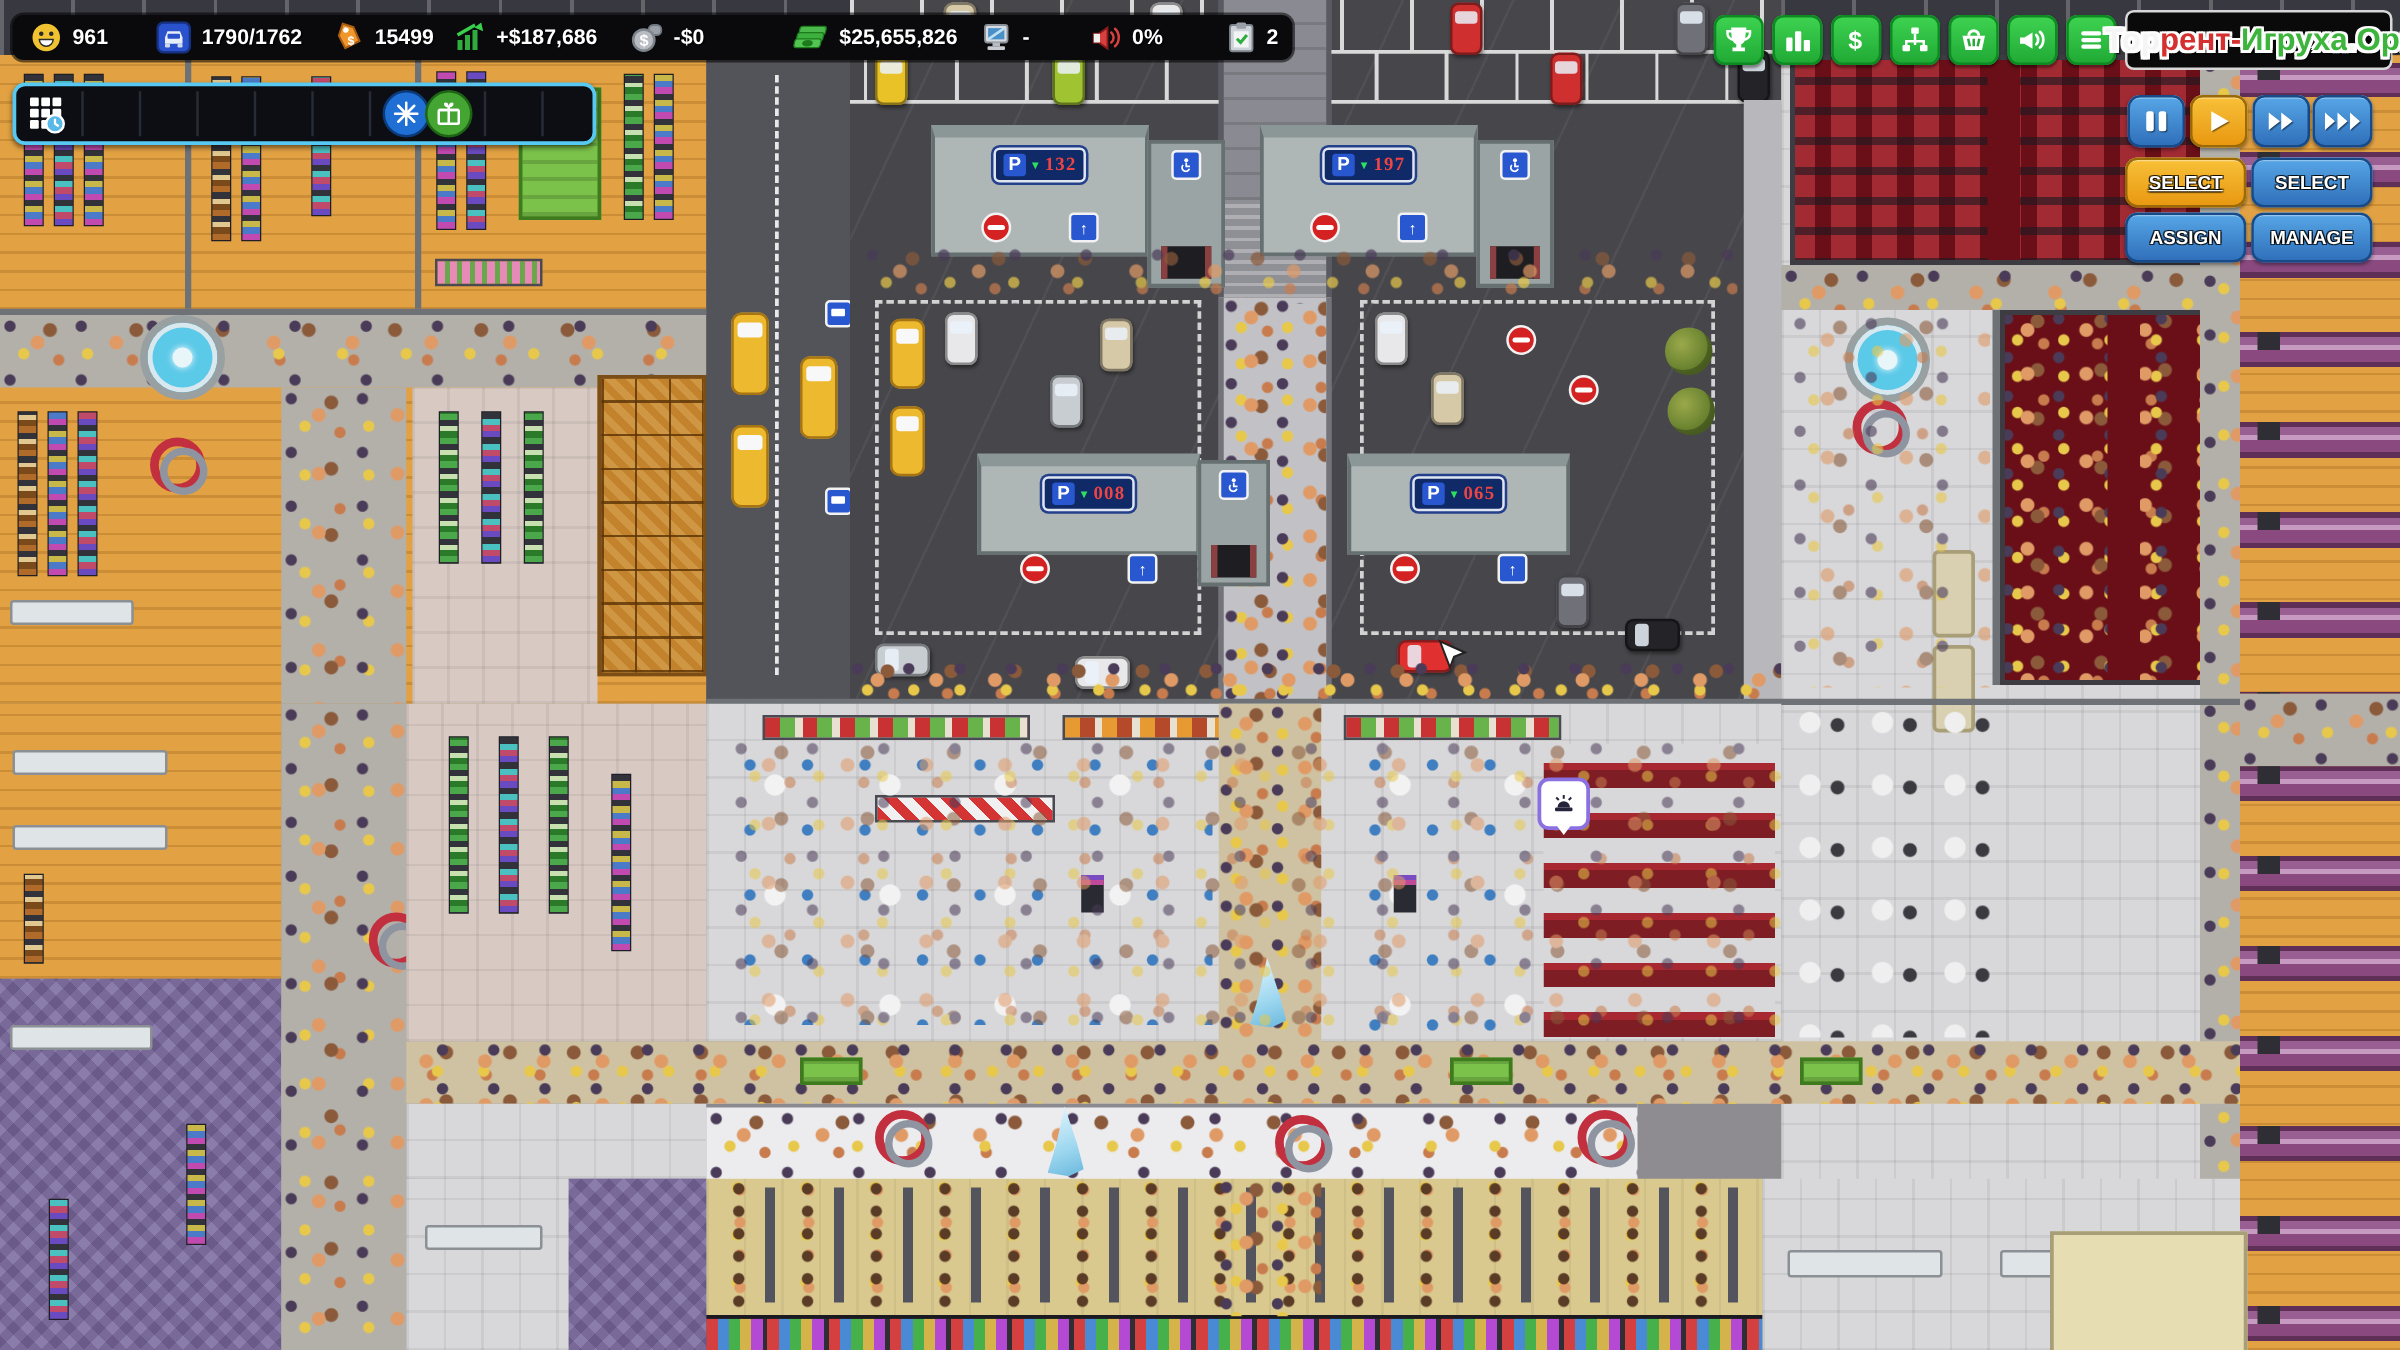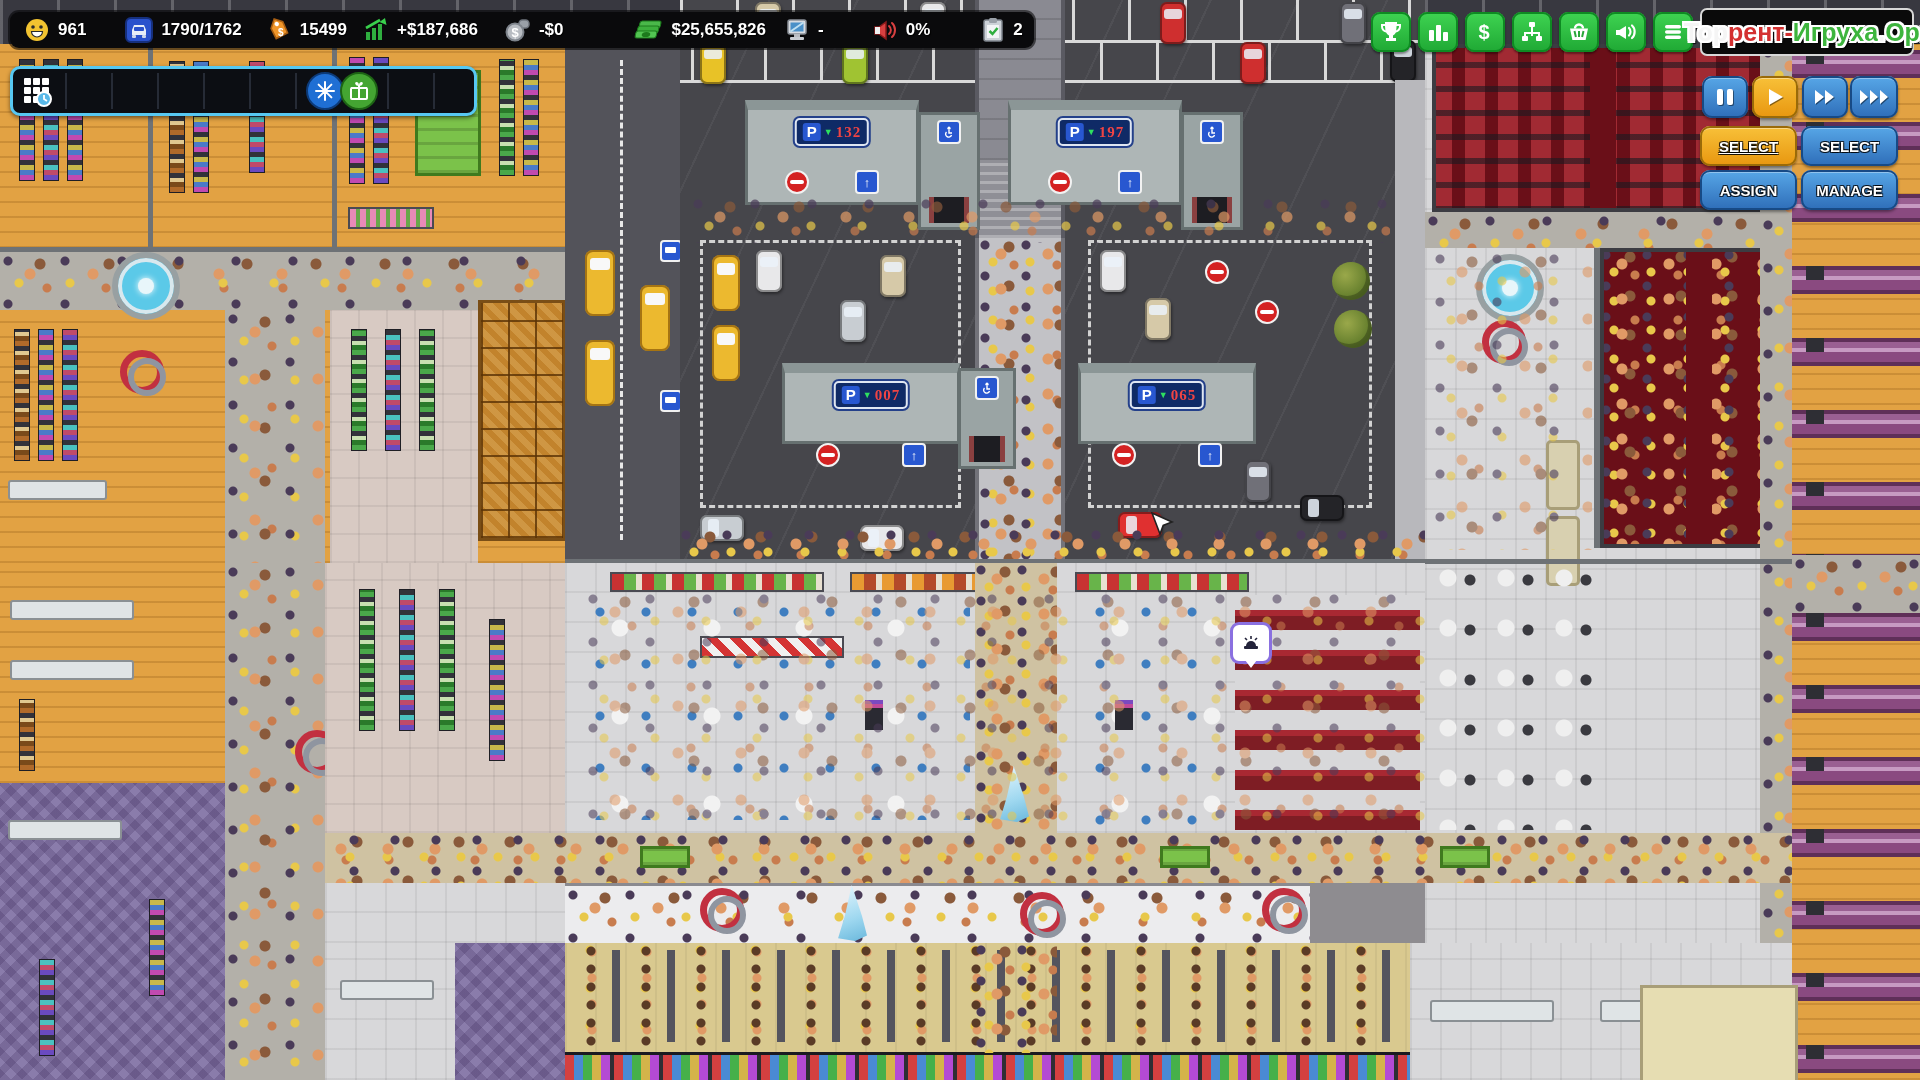--- a/index.html
+++ b/index.html
@@ -257,21 +257,21 @@
     <div class="car v c-silver" style="left:840px;top:300px;"></div>
     <div class="car v c-white" style="left:1100px;top:250px;"></div>
     <div class="car v c-beige" style="left:1145px;top:298px;"></div>
     <div class="noentry" style="left:1205px;top:260px;"></div>
     <div class="noentry" style="left:1255px;top:300px;"></div>
 
     <div class="shelter" style="left:782px;top:363px;width:172px;height:68px;">
       <div class="psign">
         <span class="pchip">P</span>
         <span class="parr">▼</span>
-        <span class="pnum">007</span>
+        <span class="pnum">008</span>
       </div>
       <div class="noentry" style="left:18%;bottom:-26px;"></div>
       <div class="upsign" style="right:18%;bottom:-26px;">↑</div>
     </div>
     <div class="kiosk" style="left:958px;top:368px;width:52px;height:95px;">
       <div class="dsign">
         <svg width="12" height="12" viewBox="0 0 12 12">
             <circle cx="6" cy="2.2" r="1.6" fill="#fff"></circle>
             <path d="M6 4v3h3M3.5 6a3 3 0 1 0 5 3" stroke="#fff" stroke-width="1.4" fill="none"></path>
           </svg>

